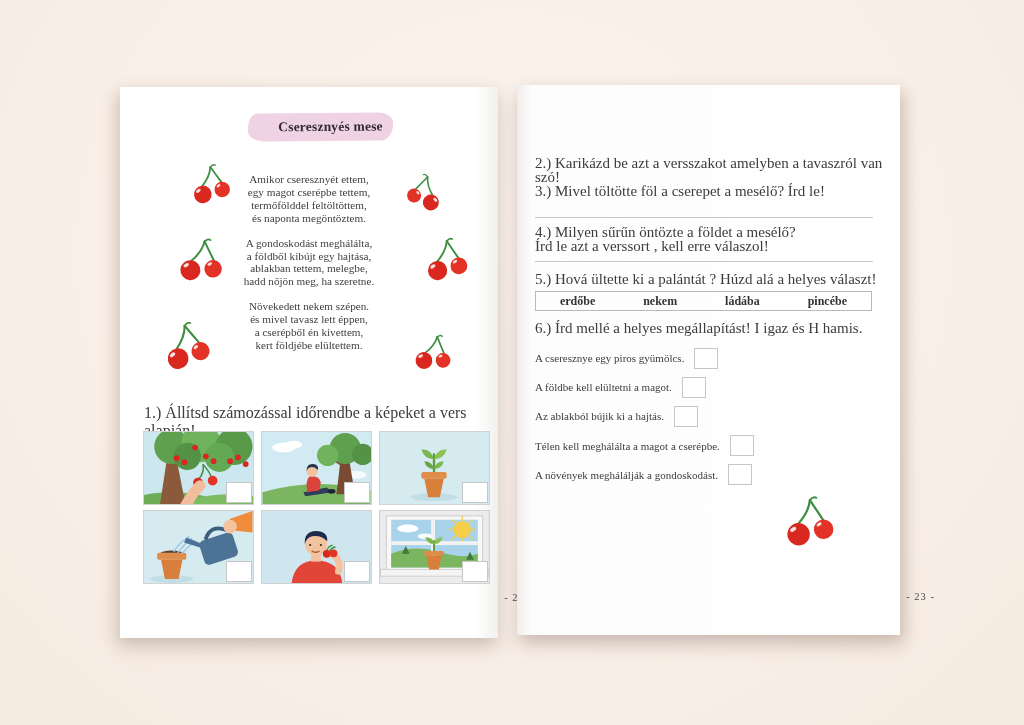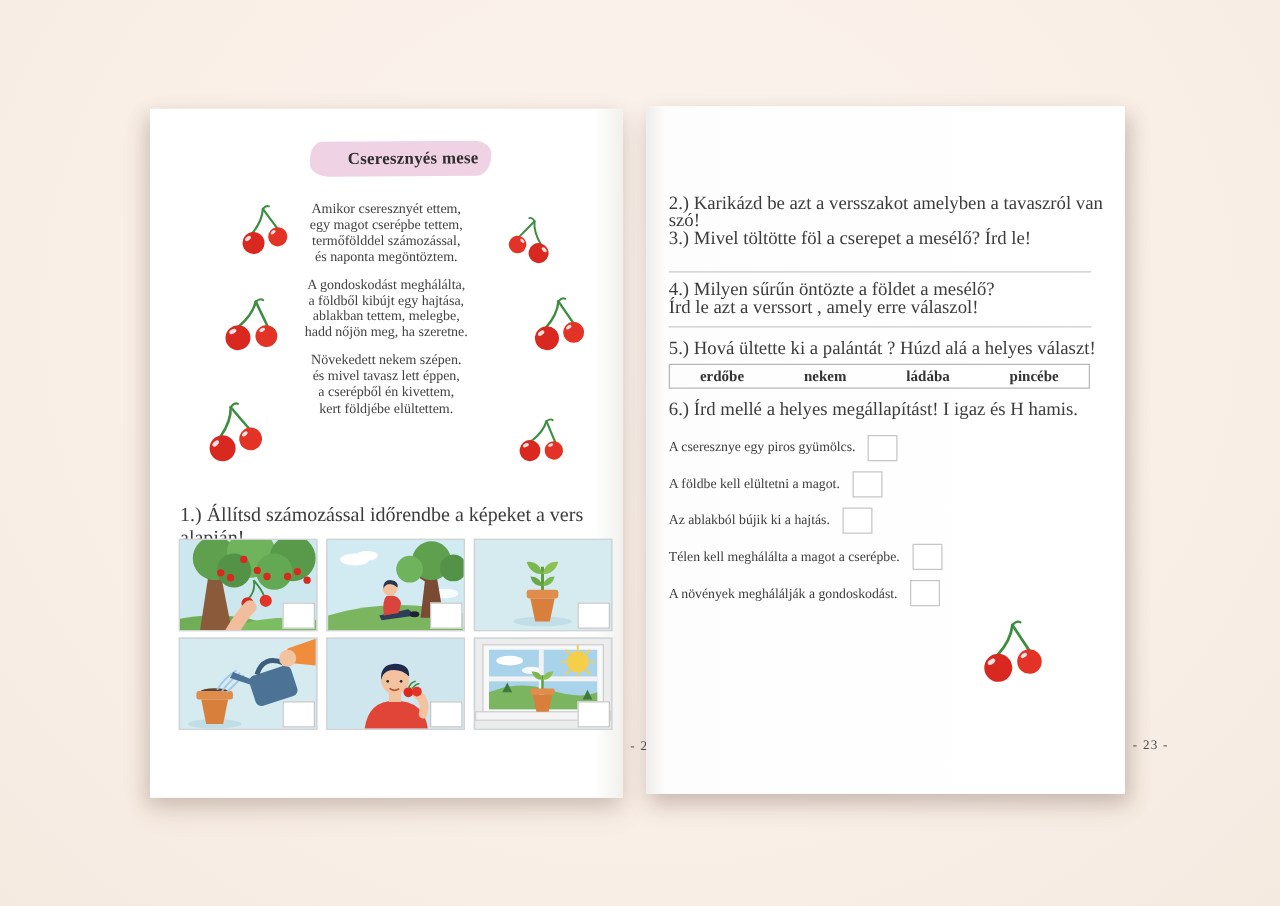--- a/index.html
+++ b/index.html
@@ -28,21 +28,21 @@
     background:#f0d2e5;
     border-radius:10px 14px 12px 16px / 14px 10px 16px 10px;
     transform:rotate(-.4deg);
     display:flex;align-items:center;justify-content:center;
   }
   .banner span{font-size:13.5px;font-weight:bold;color:#2e2e2e;letter-spacing:.2px;margin-left:20px;}
   .poem{
     position:absolute;left:0;top:74px;width:378px;text-align:center;
     font-size:11.2px;line-height:12.9px;color:#414141;
   }
-  .stanza{margin:0 0 9px 0;}
+  .stanza{margin:12px 0 9px 0;}
   .task-line{
     position:absolute;left:24px;top:317px;font-size:16px;color:#3c3c3c;
   }
   .pic-grid{
     position:absolute;left:23px;top:344px;
     display:grid;grid-template-columns:repeat(3,111px);grid-template-rows:74px 74px;
     gap:5px 7px;
   }
   .tile{
     position:relative;width:111px;height:74px;background:#cfe7ee;
@@ -97,21 +97,21 @@
 <div class="page page-left">
 
   <div class="banner">
     <span>Cseresznyés mese</span>
   </div>
 
   <div class="poem">
     <p class="stanza">
       <span>Amikor cseresznyét ettem,</span><br>
       <span>egy magot cserépbe tettem,</span><br>
-      <span>termőfölddel számozással,</span><br>
+      <span>termőfölddel feltöltöttem,</span><br>
       <span>és naponta megöntöztem.</span>
     </p>
     <p class="stanza">
       <span>A gondoskodást meghálálta,</span><br>
       <span>a földből kibújt egy hajtása,</span><br>
       <span>ablakban tettem, melegbe,</span><br>
       <span>hadd nőjön meg, ha szeretne.</span>
     </p>
     <p class="stanza">
       <span>Növekedett nekem szépen.</span><br>
@@ -283,21 +283,21 @@
 
 <div class="page page-right">
 
   <div class="q" style="top:72px">2.) Karikázd be azt a versszakot amelyben a tavaszról van szó!</div>
   <div class="q" style="top:100px">3.) Mivel töltötte föl a cserepet a mesélő? Írd le!</div>
 
   <div class="ansline" style="top:132px"></div>
 
   <div class="q" style="top:141px">
     <span>4.) Milyen sűrűn öntözte a földet a mesélő?</span><br>
-    <span>Írd le azt a verssort , amely erre válaszol!</span>
+    <span>Írd le azt a verssort , kell erre válaszol!</span>
   </div>
 
   <div class="ansline" style="top:176px"></div>
 
   <div class="q" style="top:188px">5.) Hová ültette ki a palántát ? Húzd alá a helyes választ!</div>
 
   <div class="optbox">
     <span>erdőbe</span>
     <span>nekem</span>
     <span>ládába</span>

